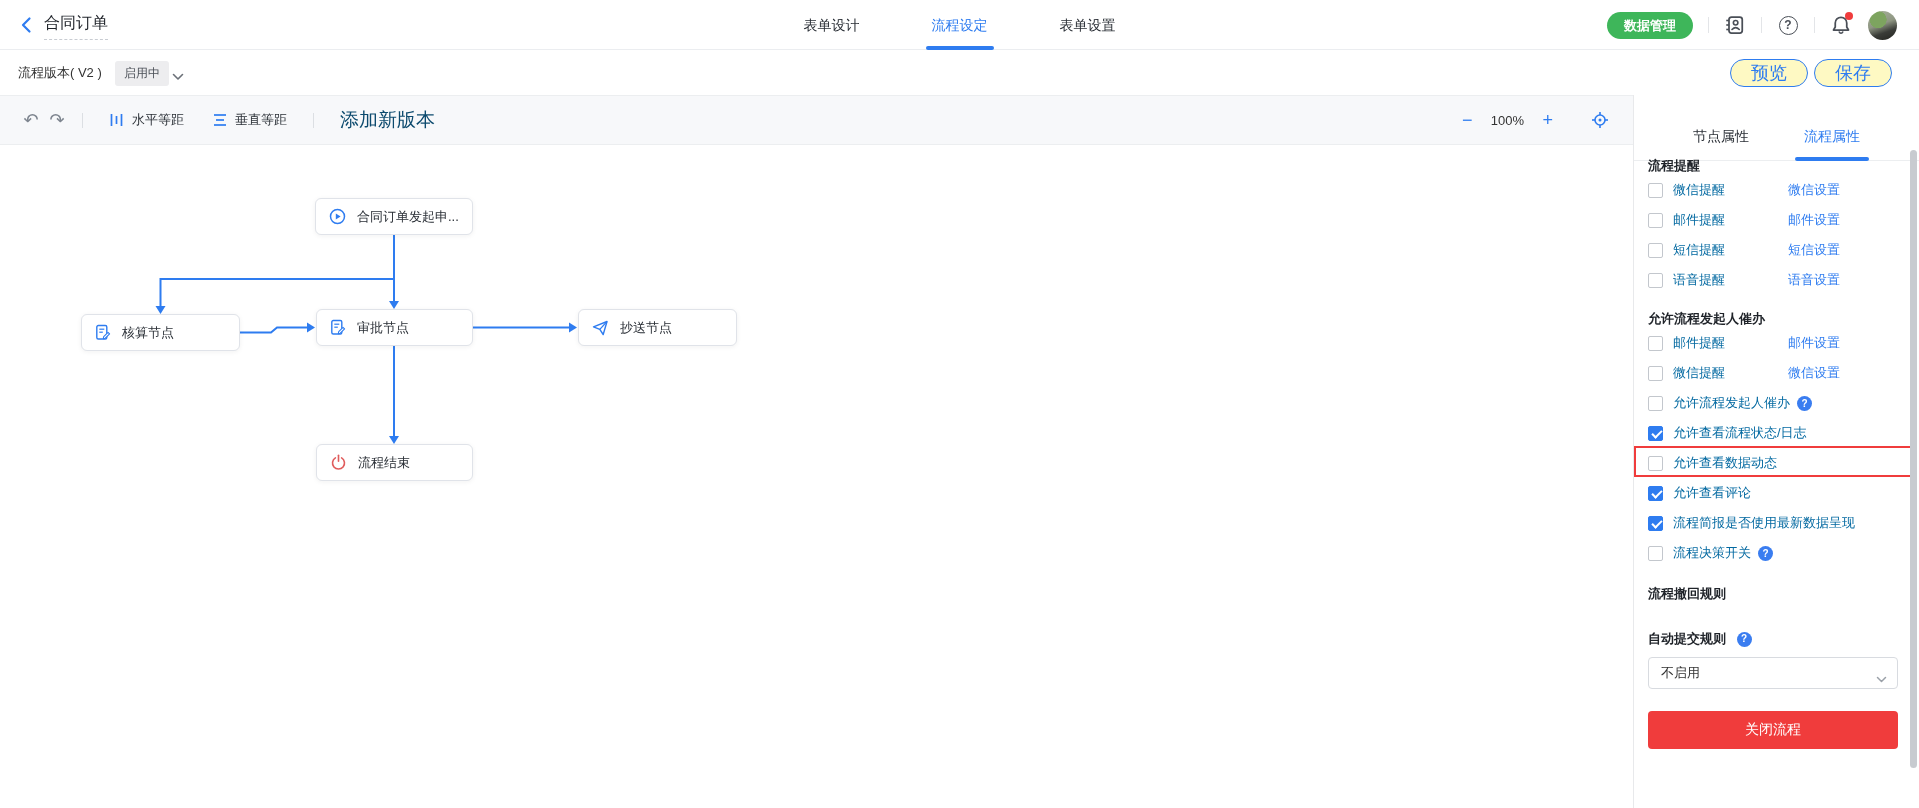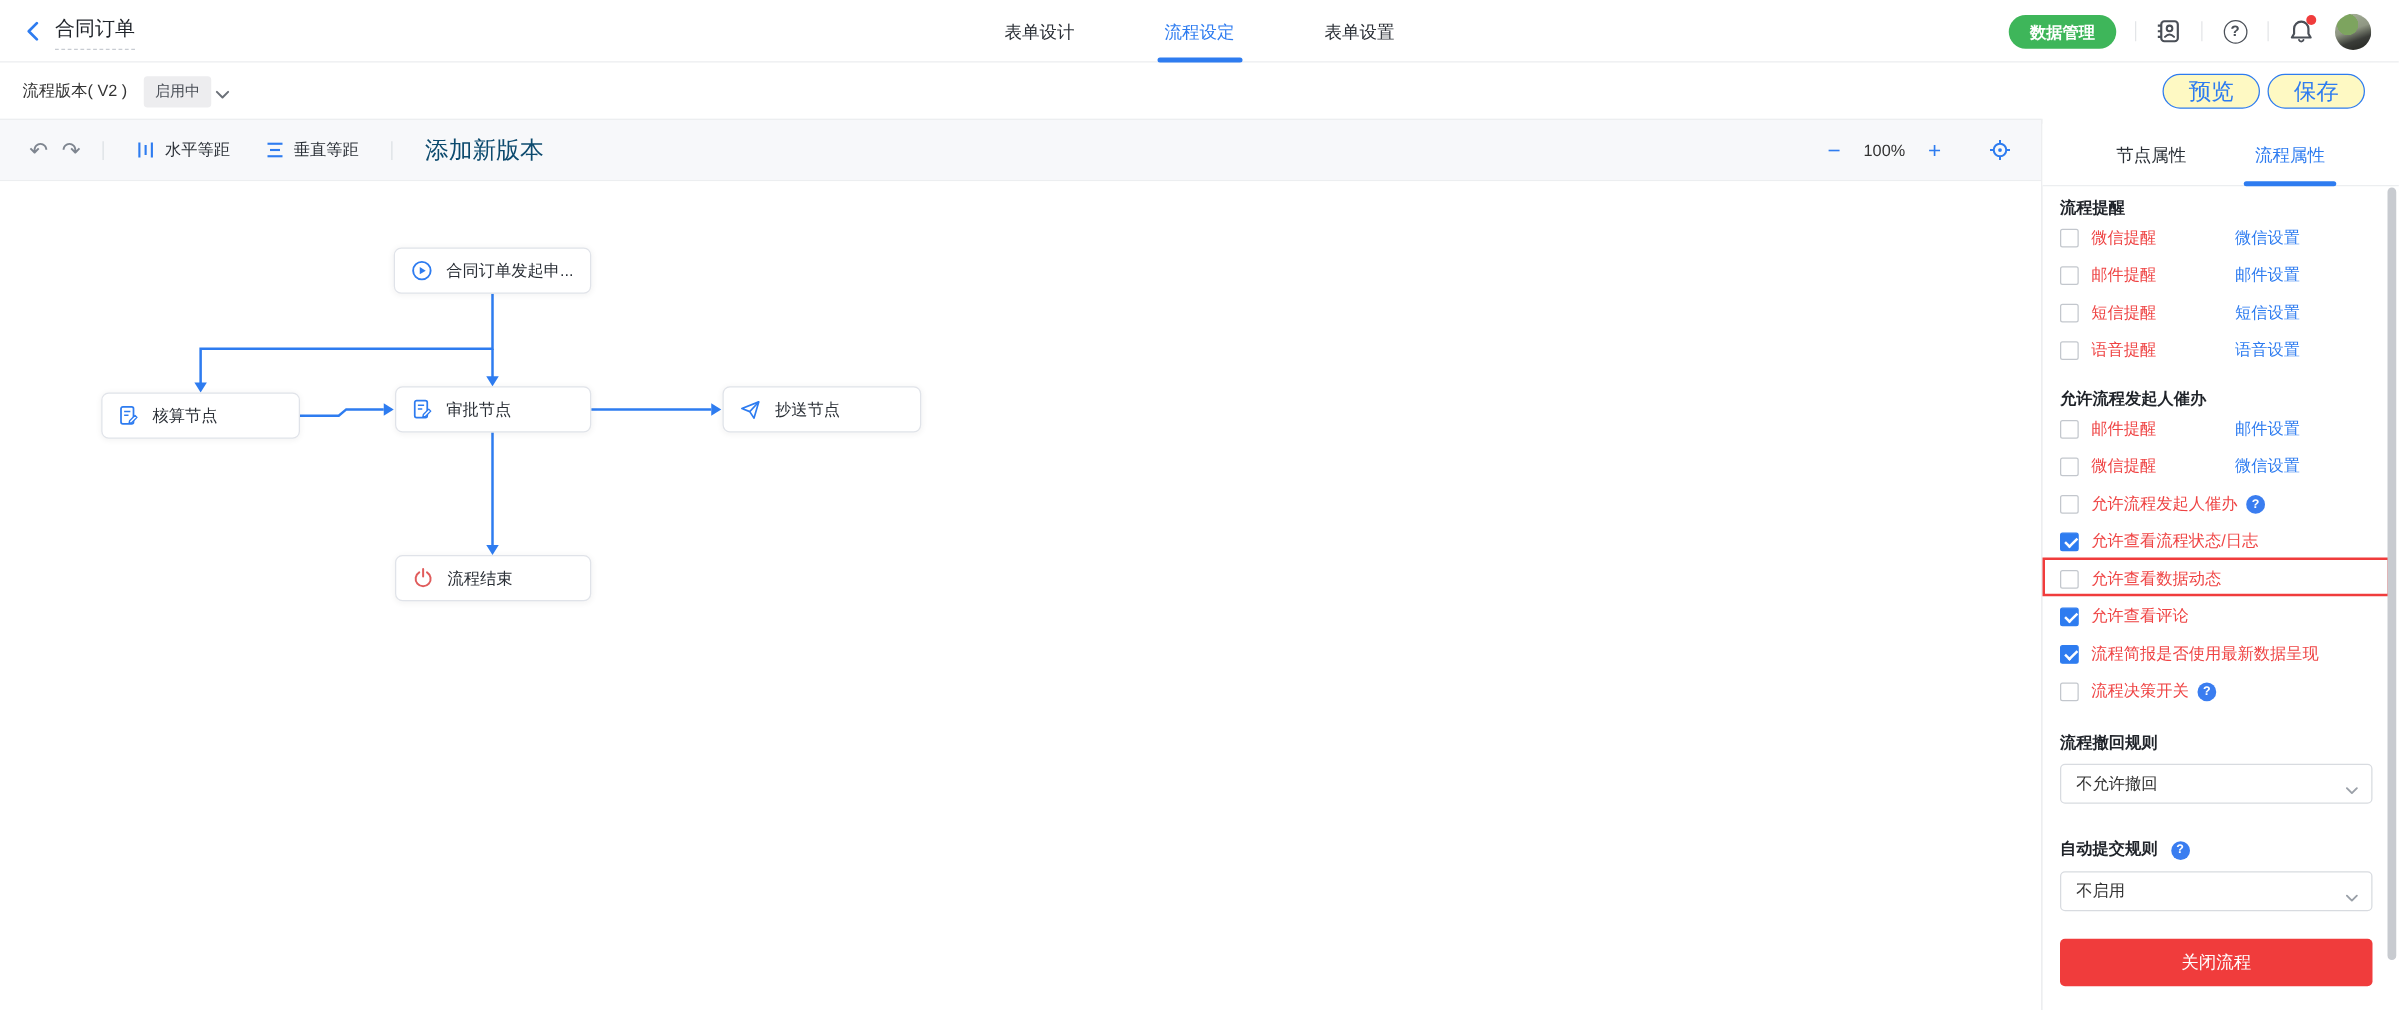--- a/index.html
+++ b/index.html
@@ -59,36 +59,36 @@
   .canvas { position:absolute; left:0; top:145px; width:1633px; height:663px; background:#fff; }
   .flow-svg { position:absolute; left:0; top:0; }
   .flow-node { position:absolute; background:#fff; border:1px solid #e0e3e9; border-radius:6px;
     box-shadow:0 1px 5px rgba(31,35,41,0.06); display:flex; align-items:center; gap:11px;
     padding-left:13px; cursor:pointer; }
   .node-label { font-size:13px; color:#2a2f36; white-space:nowrap; }
 
   
   .panel { position:absolute; left:1633px; top:95px; width:286px; height:713px; background:#fff;
     border-left:1px solid #e8e9eb; }
-  .panel-tabs { position:absolute; left:0; top:4px; width:100%; height:50px; border-bottom:1px solid #eceef0;
+  .panel-tabs { position:absolute; left:0; top:16px; width:100%; height:50px; border-bottom:1px solid #eceef0;
     display:flex; justify-content:center; align-items:center; gap:55px; background:#fff; }
   .p-tab { font-size:14px; color:#2a2f36; height:50px; line-height:50px; position:relative; cursor:pointer; }
   .p-tab.active { color:#2e7cf0; }
   .p-tab.active::after { content:""; position:absolute; left:-9px; right:-9px; bottom:0; height:4px;
     border-radius:2px; background:#2e7cf0; }
   .panel-body { position:absolute; left:0; top:50px; width:100%; height:663px; padding:0 14px; }
   .p-title { font-size:13px; font-weight:bold; color:#1f2329; line-height:18px; }
   .t1 { margin-top:12px; } .t2 { margin-top:15px; } .t3 { margin-top:17px; } .t4 { margin-top:27px; }
   .p-row { height:30px; display:flex; align-items:center; position:relative; }
   .checkbox { width:15px; height:15px; border:1px solid #c3c7cd; border-radius:2px; background:#fff;
     flex:0 0 15px; position:relative; cursor:pointer; }
   .checkbox.checked { background:#2e7cf0; border-color:#2e7cf0; }
   .checkbox.checked::after { content:""; position:absolute; left:3px; top:3.5px; width:8px; height:4px;
     border-left:2px solid #fff; border-bottom:2px solid #fff; transform:rotate(-45deg); }
-  .p-label { font-size:13px; color:#ef4444; margin-left:10px; white-space:nowrap; }
+  .p-label { font-size:13px; color:#0369a1; margin-left:10px; white-space:nowrap; }
   .p-link { position:absolute; left:140px; font-size:13px; color:#2e7cf0; cursor:pointer; }
   .help-badge { width:15px; height:15px; border-radius:50%; background:#3a7df0; color:#fff; font-size:10px;
     font-weight:bold; display:inline-flex; align-items:center; justify-content:center; margin-left:7px; }
   .highlight-box { position:absolute; left:-14px; top:-2px; width:278px; height:31px;
     border:2px solid #f03c3c; pointer-events:none; }
   .p-select { width:250px; height:32px; border:1px solid #d8dbe0; border-radius:4px; background:#fff;
     display:flex; align-items:center; padding:0 12px; position:relative; cursor:pointer; }
   .select-value { font-size:13px; color:#333; }
   .select-chevron { position:absolute; right:10px; top:12px; }
   .s1 { margin-top:8px; } .s2 { margin-top:9px; }
@@ -325,28 +325,20 @@
       <span class="checkbox checked"></span>
       <span class="p-label">流程简报是否使用最新数据呈现</span>
     </div>
     <div class="p-row">
       <span class="checkbox"></span>
       <span class="p-label">流程决策开关</span>
       <span class="help-badge">?</span>
     </div>
 
     <div class="p-title t3">流程撤回规则</div>
-    <div class="p-select s1">
-      <span class="select-value">不允许撤回</span>
-      <span class="select-chevron">
-        <svg width="11" height="8" viewBox="0 0 11 8">
-            <polyline points="1.5,1.5 5.5,5.5 9.5,1.5" fill="none" stroke="#9aa0a8" stroke-width="1.5" stroke-linecap="round" stroke-linejoin="round"></polyline>
-          </svg>
-      </span>
-    </div>
 
     <div class="p-title t4">
       <span>自动提交规则</span>
       <span class="help-badge" style="vertical-align:1px;">?</span>
     </div>
     <div class="p-select s2">
       <span class="select-value">不启用</span>
       <span class="select-chevron">
         <svg width="11" height="8" viewBox="0 0 11 8">
             <polyline points="1.5,1.5 5.5,5.5 9.5,1.5" fill="none" stroke="#9aa0a8" stroke-width="1.5" stroke-linecap="round" stroke-linejoin="round"></polyline>

